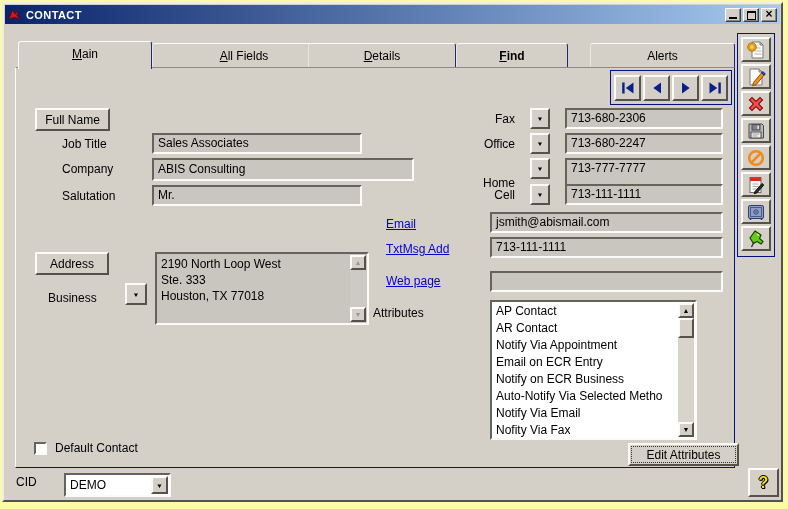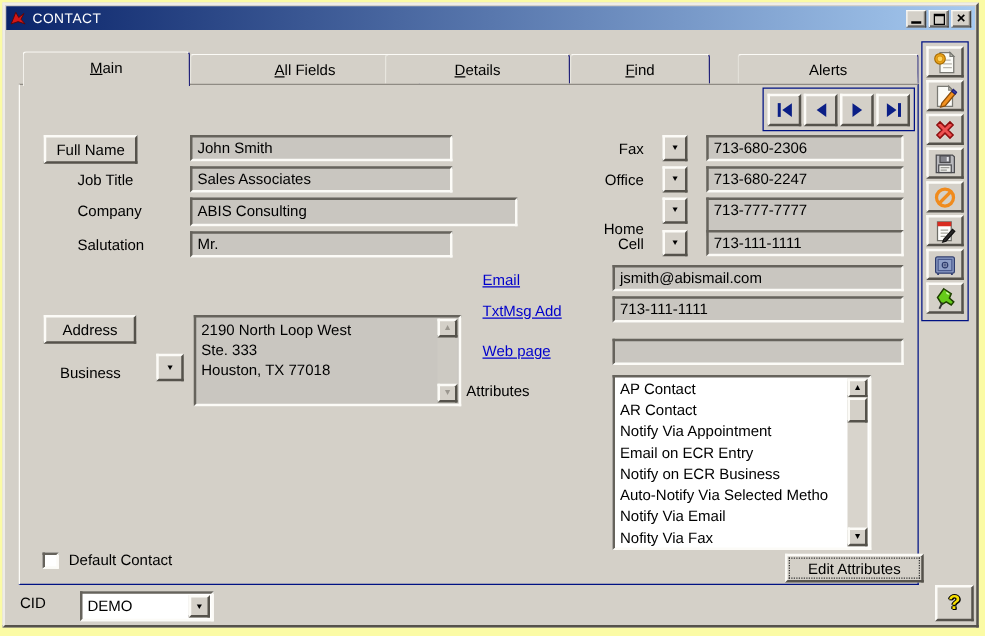--- a/index.html
+++ b/index.html
@@ -4,21 +4,21 @@
 <style>
   * { margin:0; padding:0; box-sizing:border-box; }
   body { font-family:"Liberation Sans", sans-serif; background:#fff; }
   .stage { position:relative; width:788px; height:509px; background:var(--desktop,#fbfba5); overflow:hidden; }
   .window { position:absolute; left:2px; top:2px; width:781px; height:500px;
             background:var(--window_bg,#d4d0c8);
             border:2px solid; border-color:#efede7 #55524b #55524b #efede7; }
   .titlebar { position:absolute; left:1px; top:1px; width:775px; height:19px;
               background:linear-gradient(to right,var(--titlebar_start,#0a246a),var(--titlebar_end,#a6caf0));
               display:flex; align-items:center; padding:0 3px; }
-  .title-text { color:#fff; font-size:11px; font-weight:normal; margin-left:5px; letter-spacing:.4px; }
+  .title-text { color:#fff; font-size:11px; font-weight:bold; margin-left:5px; letter-spacing:.4px; }
   .winbtns { margin-left:auto; display:flex; align-items:center; }
   .winbtn { width:16px; height:14px; background:var(--window_bg,#d4d0c8);
             border:1px solid; border-color:#fcfbf7 #404040 #404040 #fcfbf7;
             box-shadow:inset -1px -1px 0 #87837c;
             display:flex; align-items:flex-end; justify-content:center; margin-left:2px;
             font-size:12px; font-weight:bold; line-height:11px; }
   .glyph-min { width:8px; height:2px; background:#000; margin-bottom:2px; }
   .glyph-max { width:9px; height:9px; border:1px solid #000; border-top-width:2px; margin-bottom:1px; }
   .winbtn.close { align-items:center; }
 
@@ -112,21 +112,21 @@
 
     <div class="tab active" style="left:14px; width:134px;">
       <span><u>M</u><span>ain</span></span>
     </div>
     <div class="tab" style="left:148px; width:184px;">
       <span><u>A</u><span>ll Fields</span></span>
     </div>
     <div class="tab" style="left:304px; width:148px;">
       <span><u>D</u><span>etails</span></span>
     </div>
-    <div class="tab" style="left:452px; width:112px;">
+    <div class="tab" style="left:452px; width:112px;font-weight:bold;">
       <span><u>F</u><span>ind</span></span>
     </div>
     <div class="tab" style="left:586px; width:145px;">
       <span><u></u><span>Alerts</span></span>
     </div>
 
     <div class="frame"></div>
 
     <div class="navgroup">
       <span class="navbtn raised">
@@ -149,21 +149,20 @@
         <svg width="16" height="14" viewBox="0 0 16 14">
           <path d="M2.5 1.5v11L10.2 7z" fill="#0b1f86"></path>
             <rect x="11.4" y="1.5" width="2.4" height="11" fill="#0b1f86"></rect>
         </svg>
       </span>
     </div>
 
     <div class="btn raised" style="left:31px; top:104px; width:75px; height:23px;">
         <span>Full Name</span>
       </div>
-    <div class="fld" style="left:148px; top:104px; width:210px; height:21px;">John Smith</div>
 
     <span class="lbl" style="left:58px; top:133px;">Job Title</span>
     <div class="fld" style="left:148px; top:129px; width:210px; height:21px;">Sales Associates</div>
 
     <span class="lbl" style="left:58px; top:158px;">Company</span>
     <div class="fld" style="left:148px; top:154px; width:262px; height:23px; line-height:17px;">ABIS Consulting</div>
 
     <span class="lbl" style="left:58px; top:185px;">Salutation</span>
     <div class="fld" style="left:148px; top:181px; width:210px; height:21px;">Mr.</div>
 

